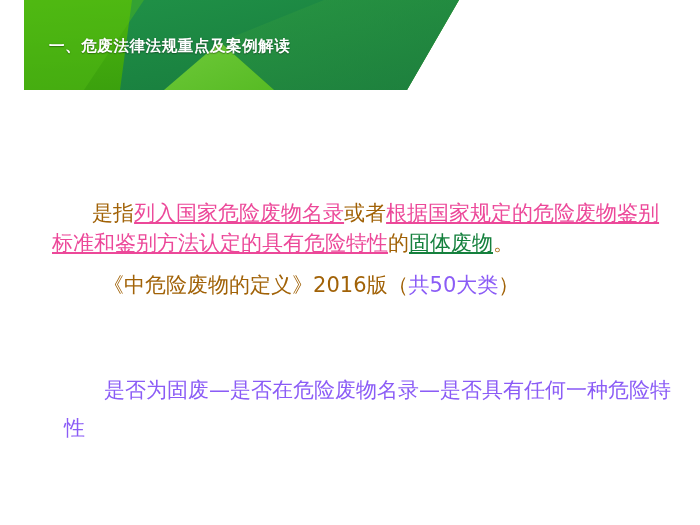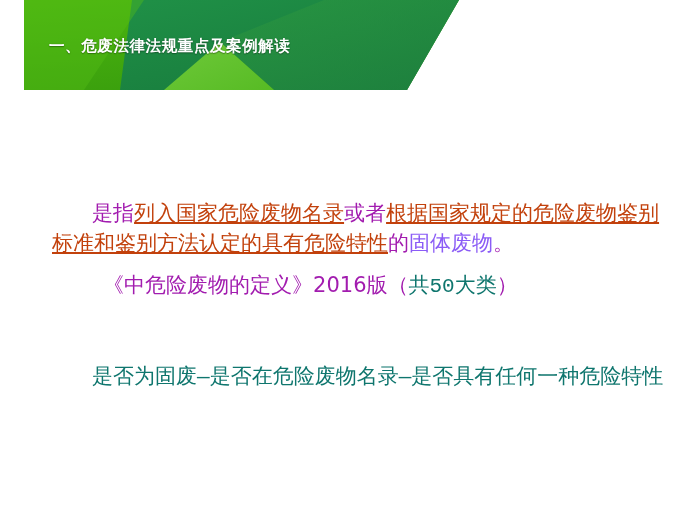--- a/index.html
+++ b/index.html
@@ -32,26 +32,26 @@
     font-family:"DejaVu Sans","Liberation Sans",sans-serif;
     font-size:21px;
     line-height:30px;
     letter-spacing:0px;
     white-space:pre-wrap;
   }
   .p1{left:63px;top:16px;width:600px;}
   .p2{left:52px;top:78px;width:610px;text-indent:40px;}
   .p3{left:63px;top:150px;width:600px;}
   .p4{left:52px;top:212px;width:620px;}
-  .p5{left:52px;top:243px;width:620px;line-height:29px;}
+  .p5{left:64px;top:243px;width:620px;line-height:38px;}
 
-  .red{color:#0f766e;font-family:Liberation Mono, monospace;}
-  .red-u{color:#c2410c;text-decoration:underline;text-decoration-thickness:1.5px;text-underline-offset:2px;}
-  .blue-u{color:#8b5cf6;text-decoration-thickness:1.5px;text-underline-offset:2px;}
-  .blk{color:#a21caf;}
+  .red{color:#8b5cf6;}
+  .red-u{color:#ec4899;text-decoration:underline;text-decoration-thickness:1.5px;text-underline-offset:2px;}
+  .blue-u{color:#15803d;text-decoration:underline;text-decoration-thickness:1.5px;text-underline-offset:2px;}
+  .blk{color:#a16207;}
 </style>
 </head>
 <body>
 
 <div class="slide">
 
   <div class="banner">
     <svg width="700" height="90" viewBox="0 0 700 90" xmlns="http://www.w3.org/2000/svg">
       <defs>
         <linearGradient id="gBright" x1="0" y1="0" x2="0.4" y2="1">

